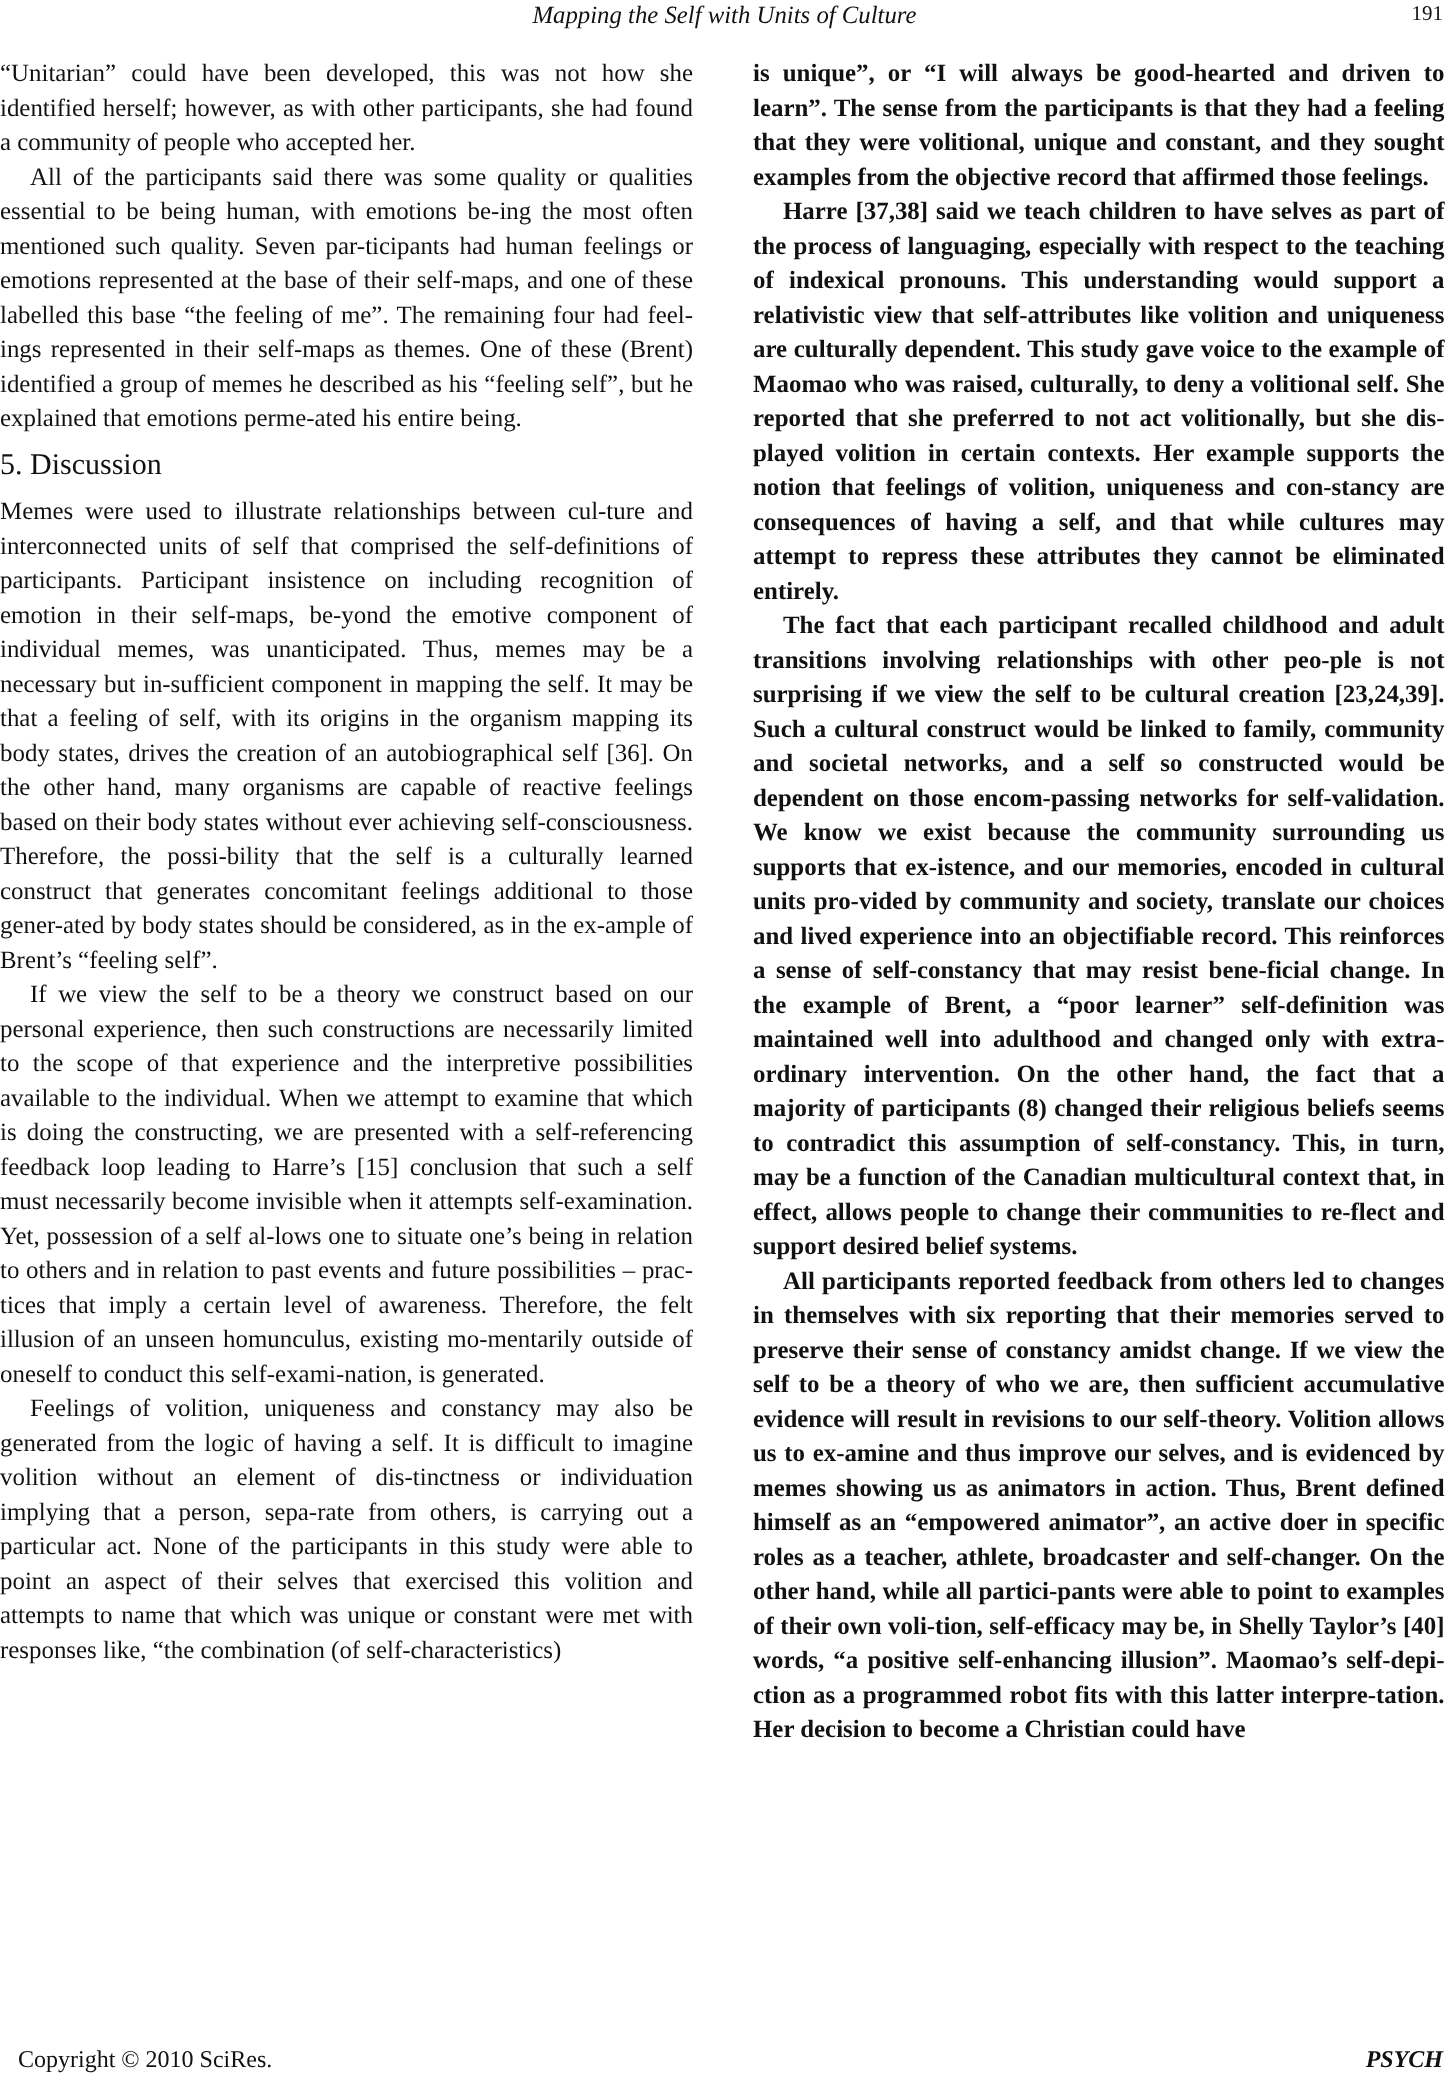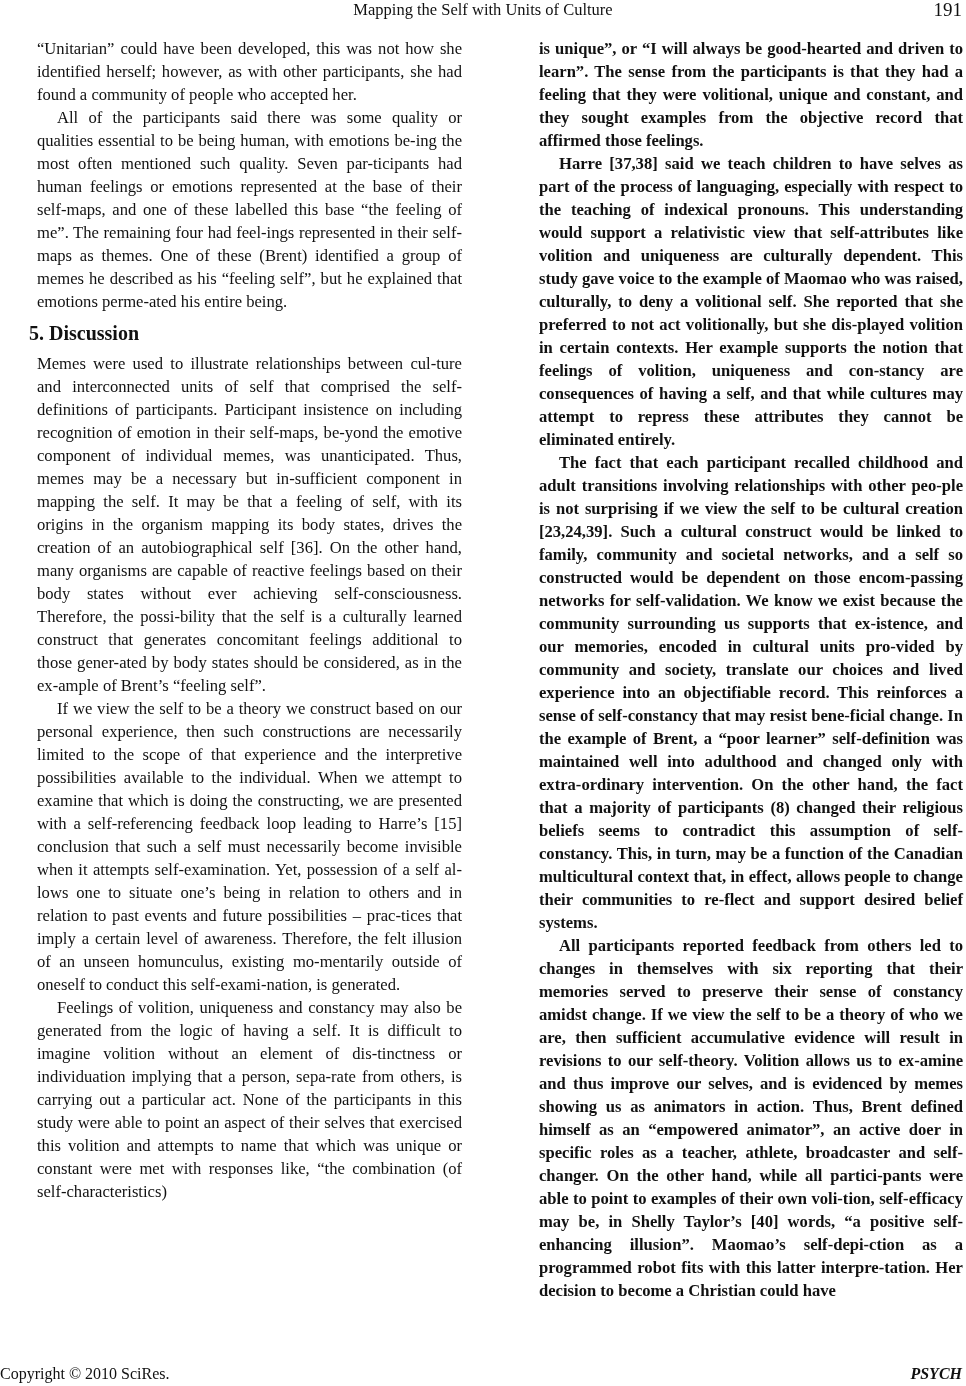--- a/index.html
+++ b/index.html
@@ -6,43 +6,43 @@
   body {
     width: 966px; height: 1386px; position: relative; overflow: hidden;
     font-family: "Liberation Serif", "DejaVu Serif", serif;
     color: #111111;
   }
   .running-head {
     position: absolute; top: 0; left: 0; width: 966px; height: 24px;
   }
   .running-title {
     position: absolute; top: 0px; left: 0; width: 966px; text-align: center;
-    font-size: 16.5px; line-height: 20px;
+    font-size: 16.5px; line-height: 20px; font-style: italic;
   }
   .page-number {
     position: absolute; top: 0px; right: 4px;
-    font-size: 19px; line-height: 20px;
+    font-size: 14px; line-height: 20px;
   }
   .column {
     position: absolute; top: 15px; width: 462px;
     font-size: 16.6px; line-height: 23px;
     text-align: justify;
   }
   .col-left { left: 0px; }
   .col-right { left: 502px; width: 461px; font-weight: bold; }
-  .column p { margin: 0; text-align: justify; padding-left: 37px; }
+  .column p { margin: 0; text-align: justify; }
   .column p.indent { text-indent: 20px; }
   .section-heading {
-    margin: 7px 0 6px 0; font-weight: bold; font-size: 20px; line-height: 26px; padding-left: 29px;
+    margin: 7px 0 6px 0; font-weight: normal; font-size: 20px; line-height: 26px;
   }
   .footer {
     position: absolute; top: 1364px; left: 0; width: 966px; height: 22px;
     font-size: 16px; line-height: 20px;
   }
-  .copyright { position: absolute; left: 0; top: 0; text-align: right; }
+  .copyright { position: absolute; left: 12px; top: 0; text-align: right; }
   .journal { position: absolute; right: 4px; top: 0; font-weight: bold; font-style: italic; text-align: right; }
 </style>
 </head>
 <body>
 
 <div class="running-head">
   <div class="running-title">Mapping the Self with Units of Culture</div>
   <div class="page-number">191</div>
 </div>
 

